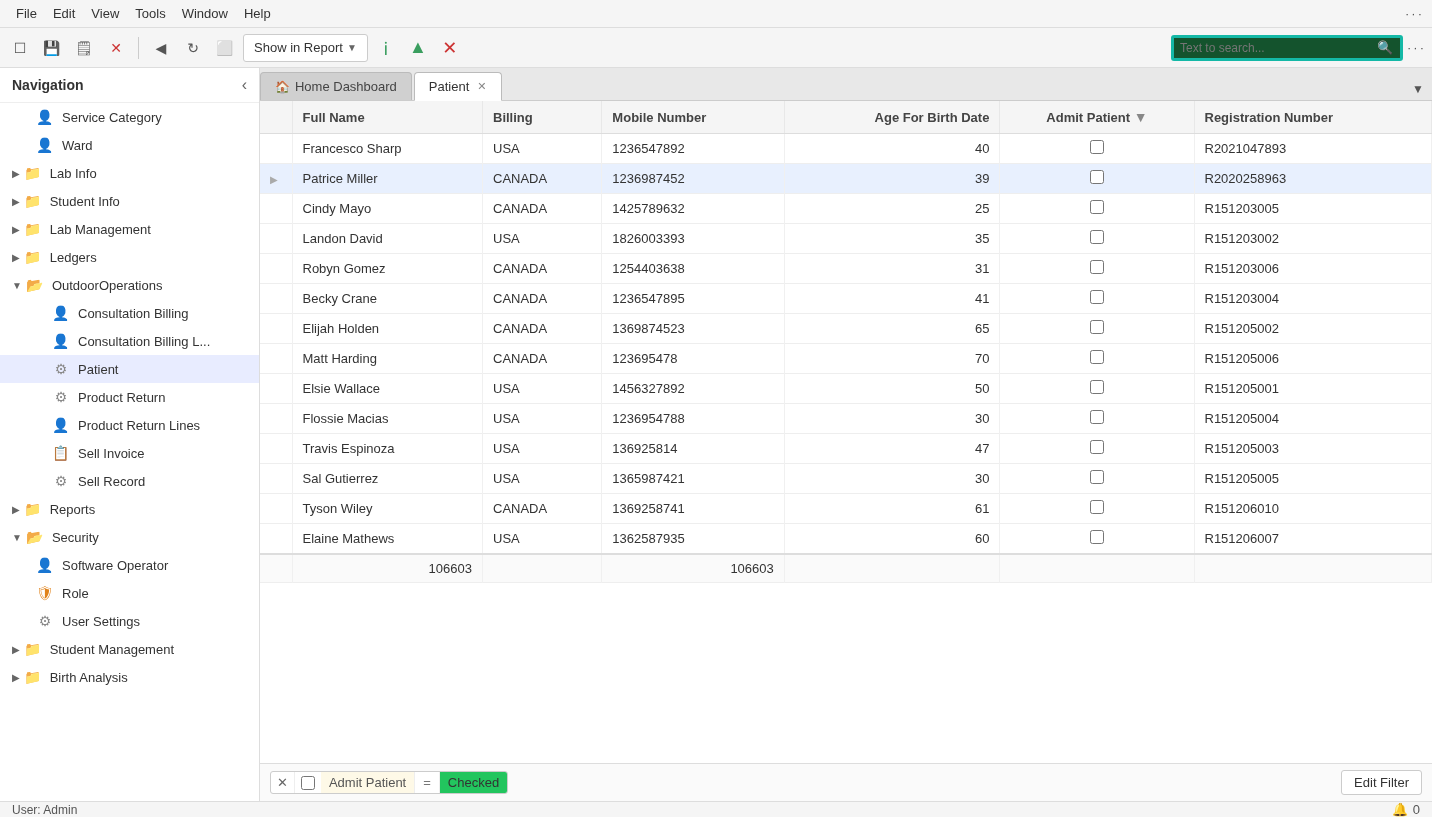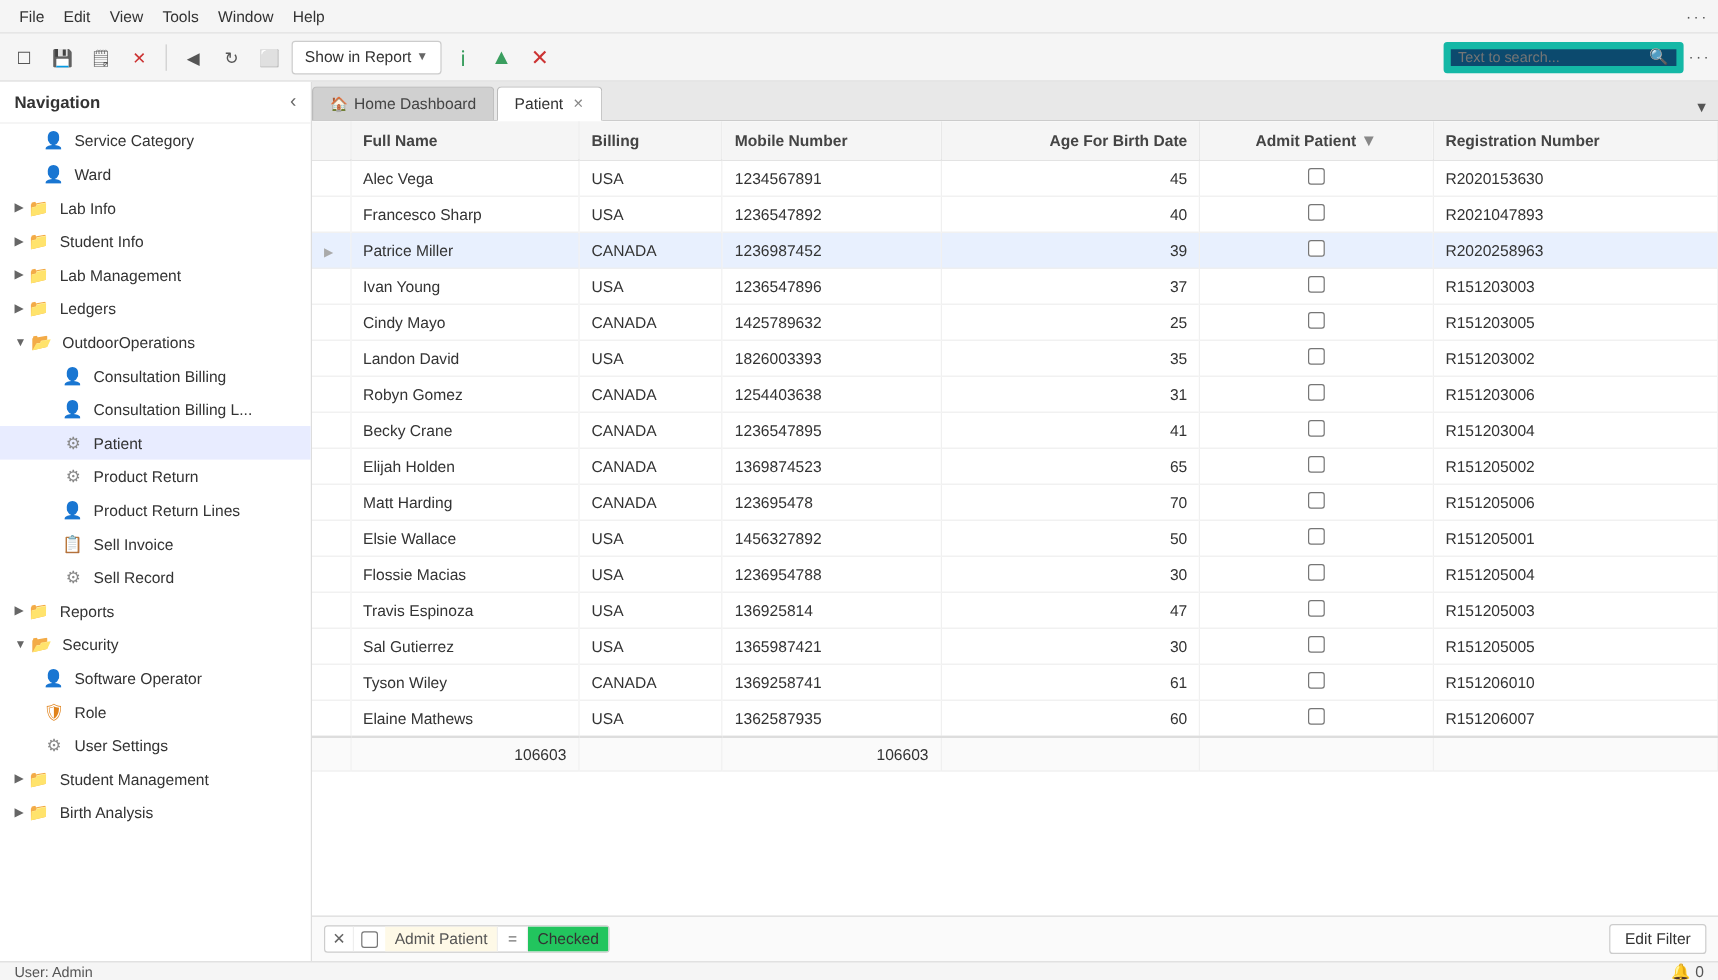--- a/index.html
+++ b/index.html
@@ -10,21 +10,21 @@
     .menu-item { padding: 2px 8px; cursor: pointer; color: #333; }
     .menu-dots { margin-left: auto; color: #555; cursor: pointer; letter-spacing: 2px; }
 
     
     .toolbar { display: flex; align-items: center; background: #f5f5f5; border-bottom: 1px solid #ddd; padding: 3px 6px; height: 40px; gap: 4px; }
     .toolbar-btn { display: flex; align-items: center; justify-content: center; width: 28px; height: 28px; border: 1px solid transparent; border-radius: 3px; cursor: pointer; background: transparent; color: #555; font-size: 14px; }
     .toolbar-sep { width: 1px; height: 22px; background: #ccc; margin: 0 4px; }
     .show-report-btn { display: flex; align-items: center; gap: 4px; padding: 4px 10px; border: 1px solid #ccc; border-radius: 3px; background: #fff; cursor: pointer; color: #333; height: 28px; }
     .show-report-arrow { font-size: 10px; color: #666; }
     .toolbar-right { margin-left: auto; display: flex; align-items: center; gap: 4px; }
-    .search-box { display: flex; align-items: center; border: 6px solid #14b8a6; border-radius: 3px; background: #0c4a6e; padding: 2px 6px; height: 26px; width: 200px; }
+    .search-box { display: flex; align-items: center; border: 3px solid #14b8a6; border-radius: 3px; background: #14532d; padding: 2px 6px; height: 26px; width: 232px; }
     .search-box input { border: none; outline: none; width: 100%; font-size: 12px; color: #999; background: transparent; }
     .nav-dots { color: #555; cursor: pointer; letter-spacing: 2px; }
 
     
     .main-layout { display: flex; flex: 1; overflow: hidden; }
 
     
     .sidebar { width: 260px; background: #fff; border-right: 1px solid #ddd; display: flex; flex-direction: column; overflow-y: auto; }
     .sidebar-header { display: flex; align-items: center; justify-content: space-between; padding: 8px 12px; border-bottom: 1px solid #eee; }
     .sidebar-title { font-weight: 600; color: #333; font-size: 14px; }
@@ -271,55 +271,37 @@
             <th>Mobile Number</th>
             <th class="right">Age For Birth Date</th>
             <th style="text-align:center;">
               Admit Patient
               <span class="filter-icon">▼</span>
             </th>
             <th>Registration Number</th>
           </tr>
         </thead>
         <tbody id="table-body">
-        <tr>
-      <td><span class="expand-arrow"></span></td>
-      <td>Alec Vega</td>
-      <td>USA</td>
-      <td>1234567891</td>
-      <td class="right">45</td>
-      <td style="text-align:center;"><input type="checkbox" style=""></td>
-      <td>R2020153630</td>
-    </tr>
             <tr>
       <td><span class="expand-arrow"></span></td>
       <td>Francesco Sharp</td>
       <td>USA</td>
       <td>1236547892</td>
       <td class="right">40</td>
       <td style="text-align:center;"><input type="checkbox" style=""></td>
       <td>R2021047893</td>
     </tr>
             <tr class="selected">
       <td><span class="expand-arrow">▶</span></td>
       <td>Patrice Miller</td>
       <td>CANADA</td>
       <td>1236987452</td>
       <td class="right">39</td>
       <td style="text-align:center;"><input type="checkbox" style=""></td>
       <td>R2020258963</td>
-    </tr>
-            <tr>
-      <td><span class="expand-arrow"></span></td>
-      <td>Ivan Young</td>
-      <td>USA</td>
-      <td>1236547896</td>
-      <td class="right">37</td>
-      <td style="text-align:center;"><input type="checkbox" style=""></td>
-      <td>R151203003</td>
     </tr>
             <tr>
       <td><span class="expand-arrow"></span></td>
       <td>Cindy Mayo</td>
       <td>CANADA</td>
       <td>1425789632</td>
       <td class="right">25</td>
       <td style="text-align:center;"><input type="checkbox" style=""></td>
       <td>R151203005</td>
     </tr>

